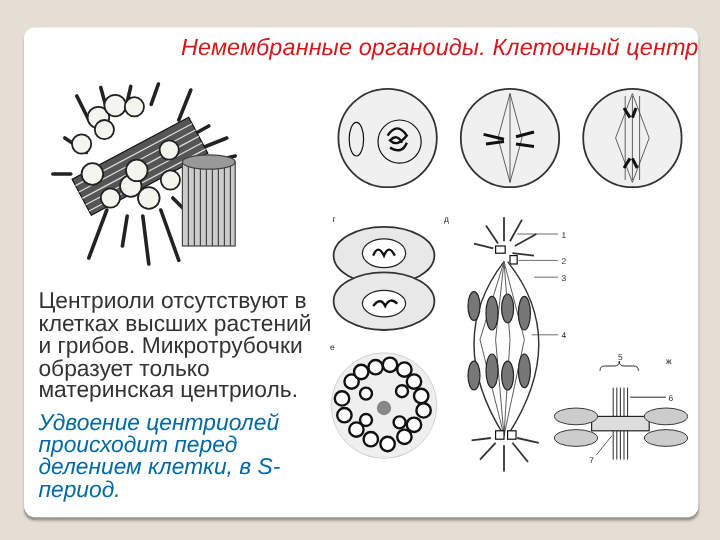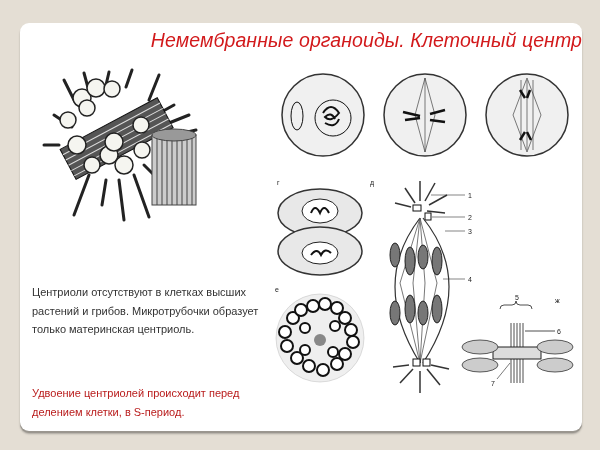--- a/index.html
+++ b/index.html
@@ -9,24 +9,24 @@
     position: absolute; left: 20px; top: 23px; width: 562px; height: 408px;
     background: #ffffff; border-radius: 9px;
     box-shadow: 0 2px 0 #9a968f, 0 3px 2px rgba(0,0,0,0.25);
   }
   .title {
     position: absolute; left: 0; top: 6px; width: 100%; text-align: right;
     font-size: 19.5px; font-style: italic; color: #d2191b; letter-spacing: 0.1px;
   }
   .para {
     position: absolute; left: 12px; width: 230px;
-    font-size: 11px; line-height: 18.6px; margin-top: 40px;
+    font-size: 19px; line-height: 18.6px;
   }
   .p1 { top: 220px; color: #333333; }
-  .p2 { top: 321px; color: #b91c1c; }
+  .p2 { top: 321px; color: #0369a1; font-style: italic; }
   svg { position: absolute; }
   .lbl { font-family: "Liberation Sans", sans-serif; font-size: 7px; fill: #222; }
 </style>
 </head>
 <body>
 
 <div class="card">
   <div class="title">Немембранные органоиды. Клеточный центр</div>
 
   <svg style="left:4px;top:22px" width="240" height="190" viewBox="0 0 240 190">

